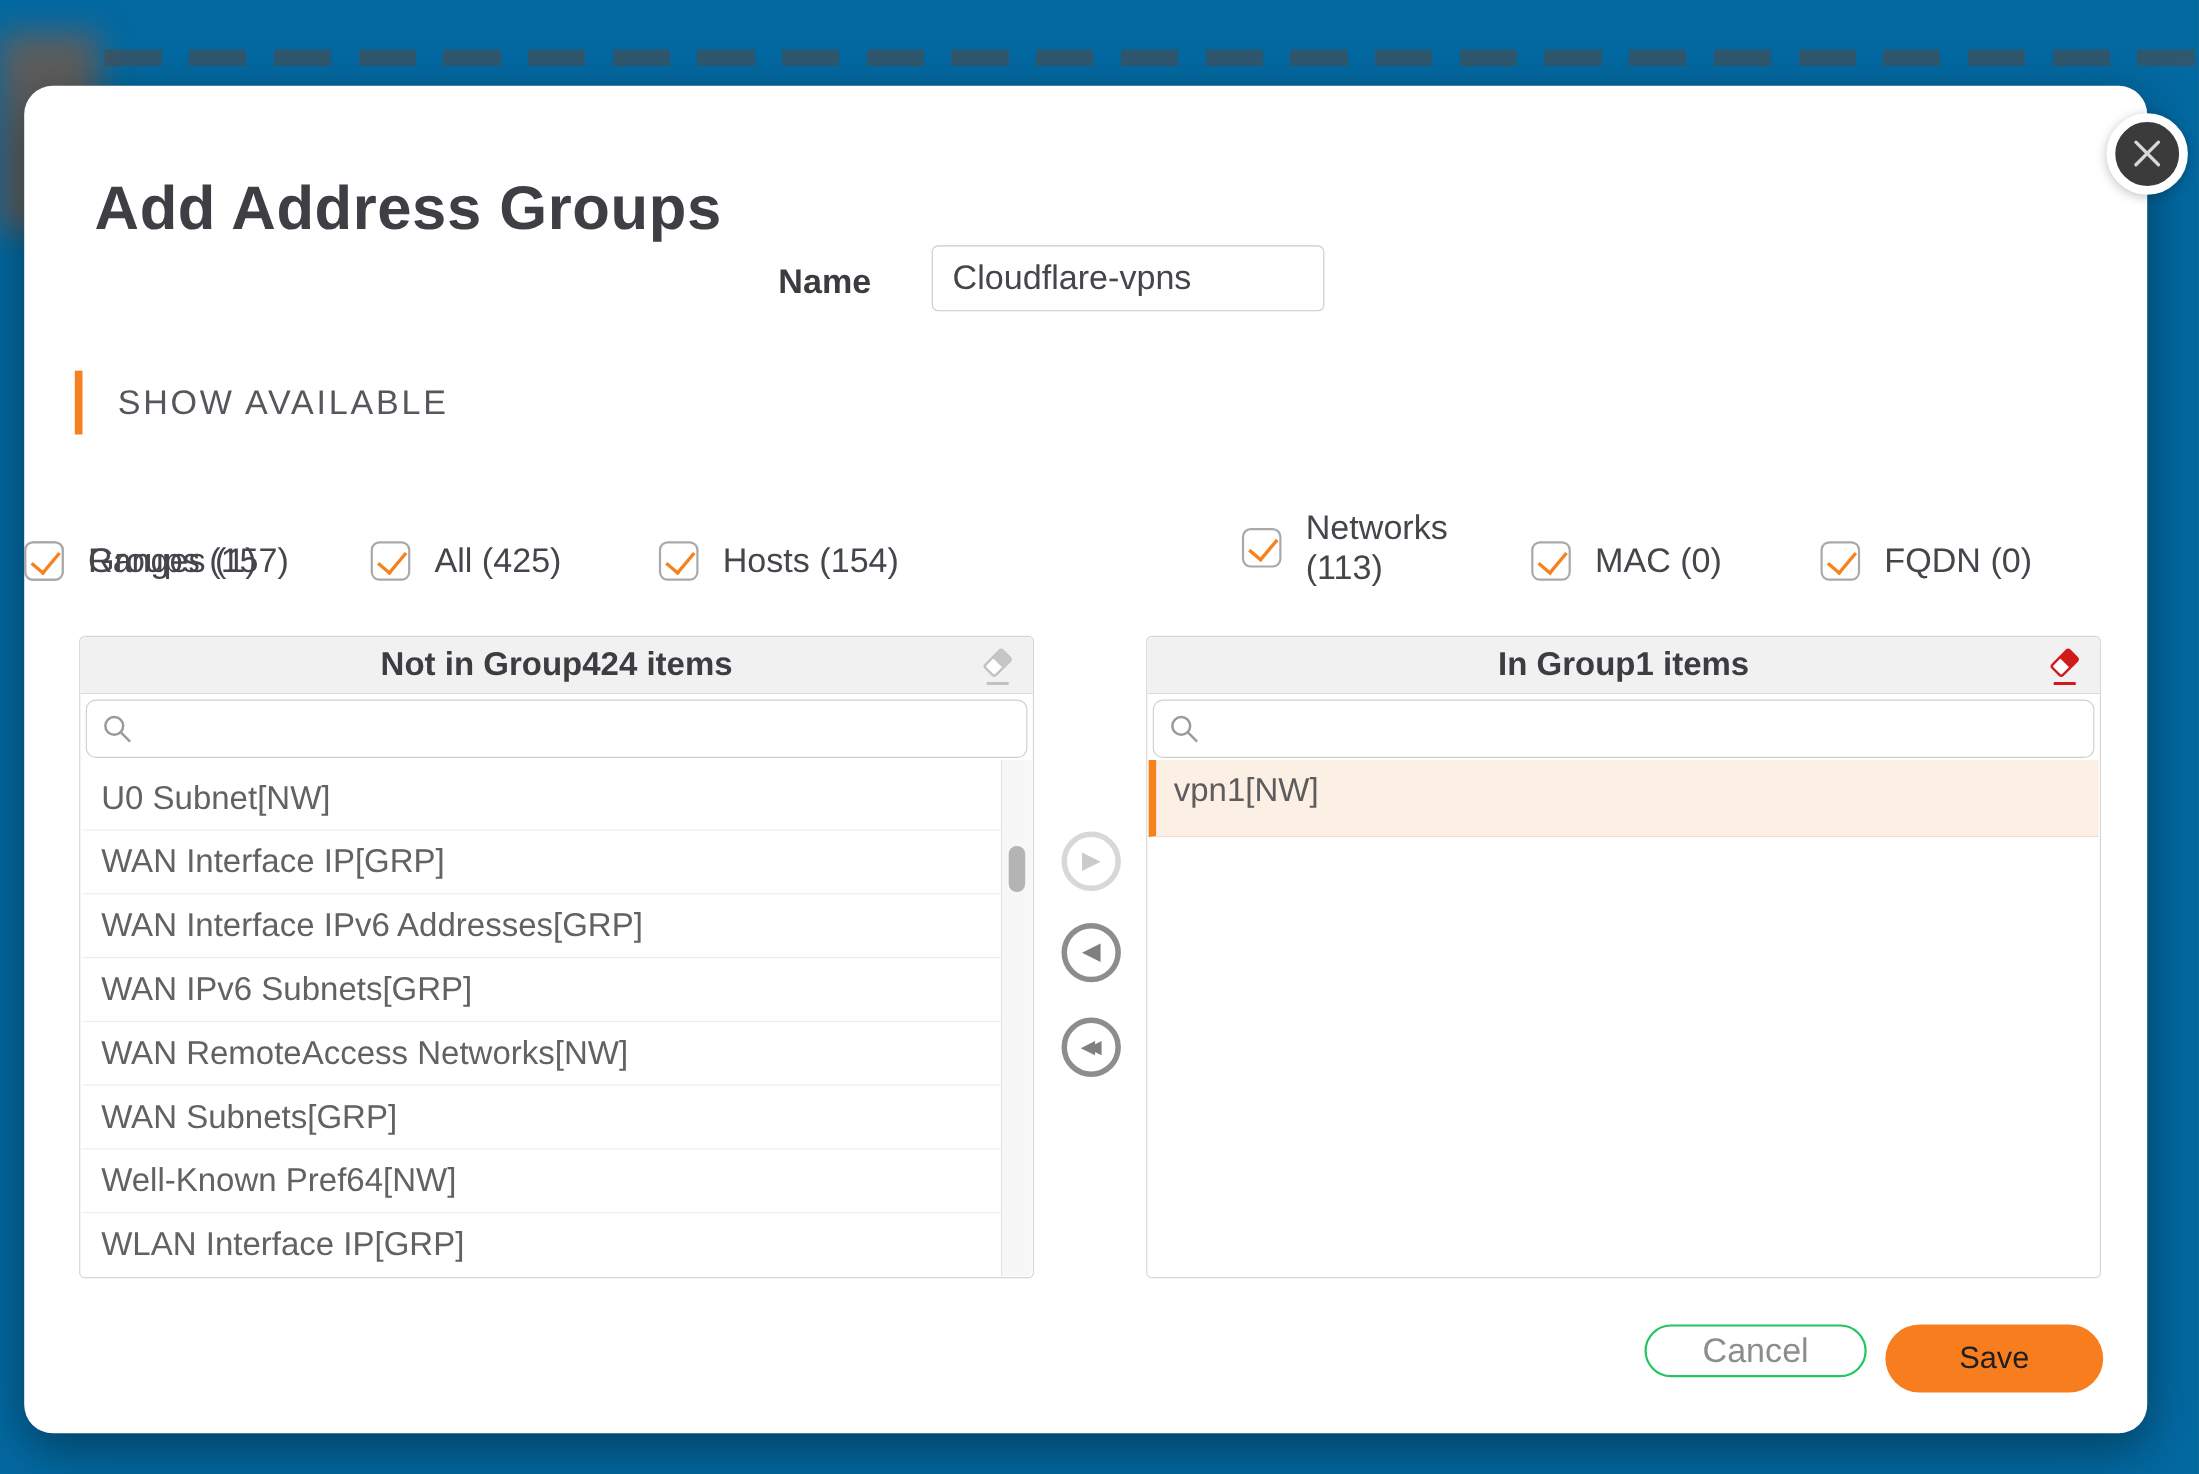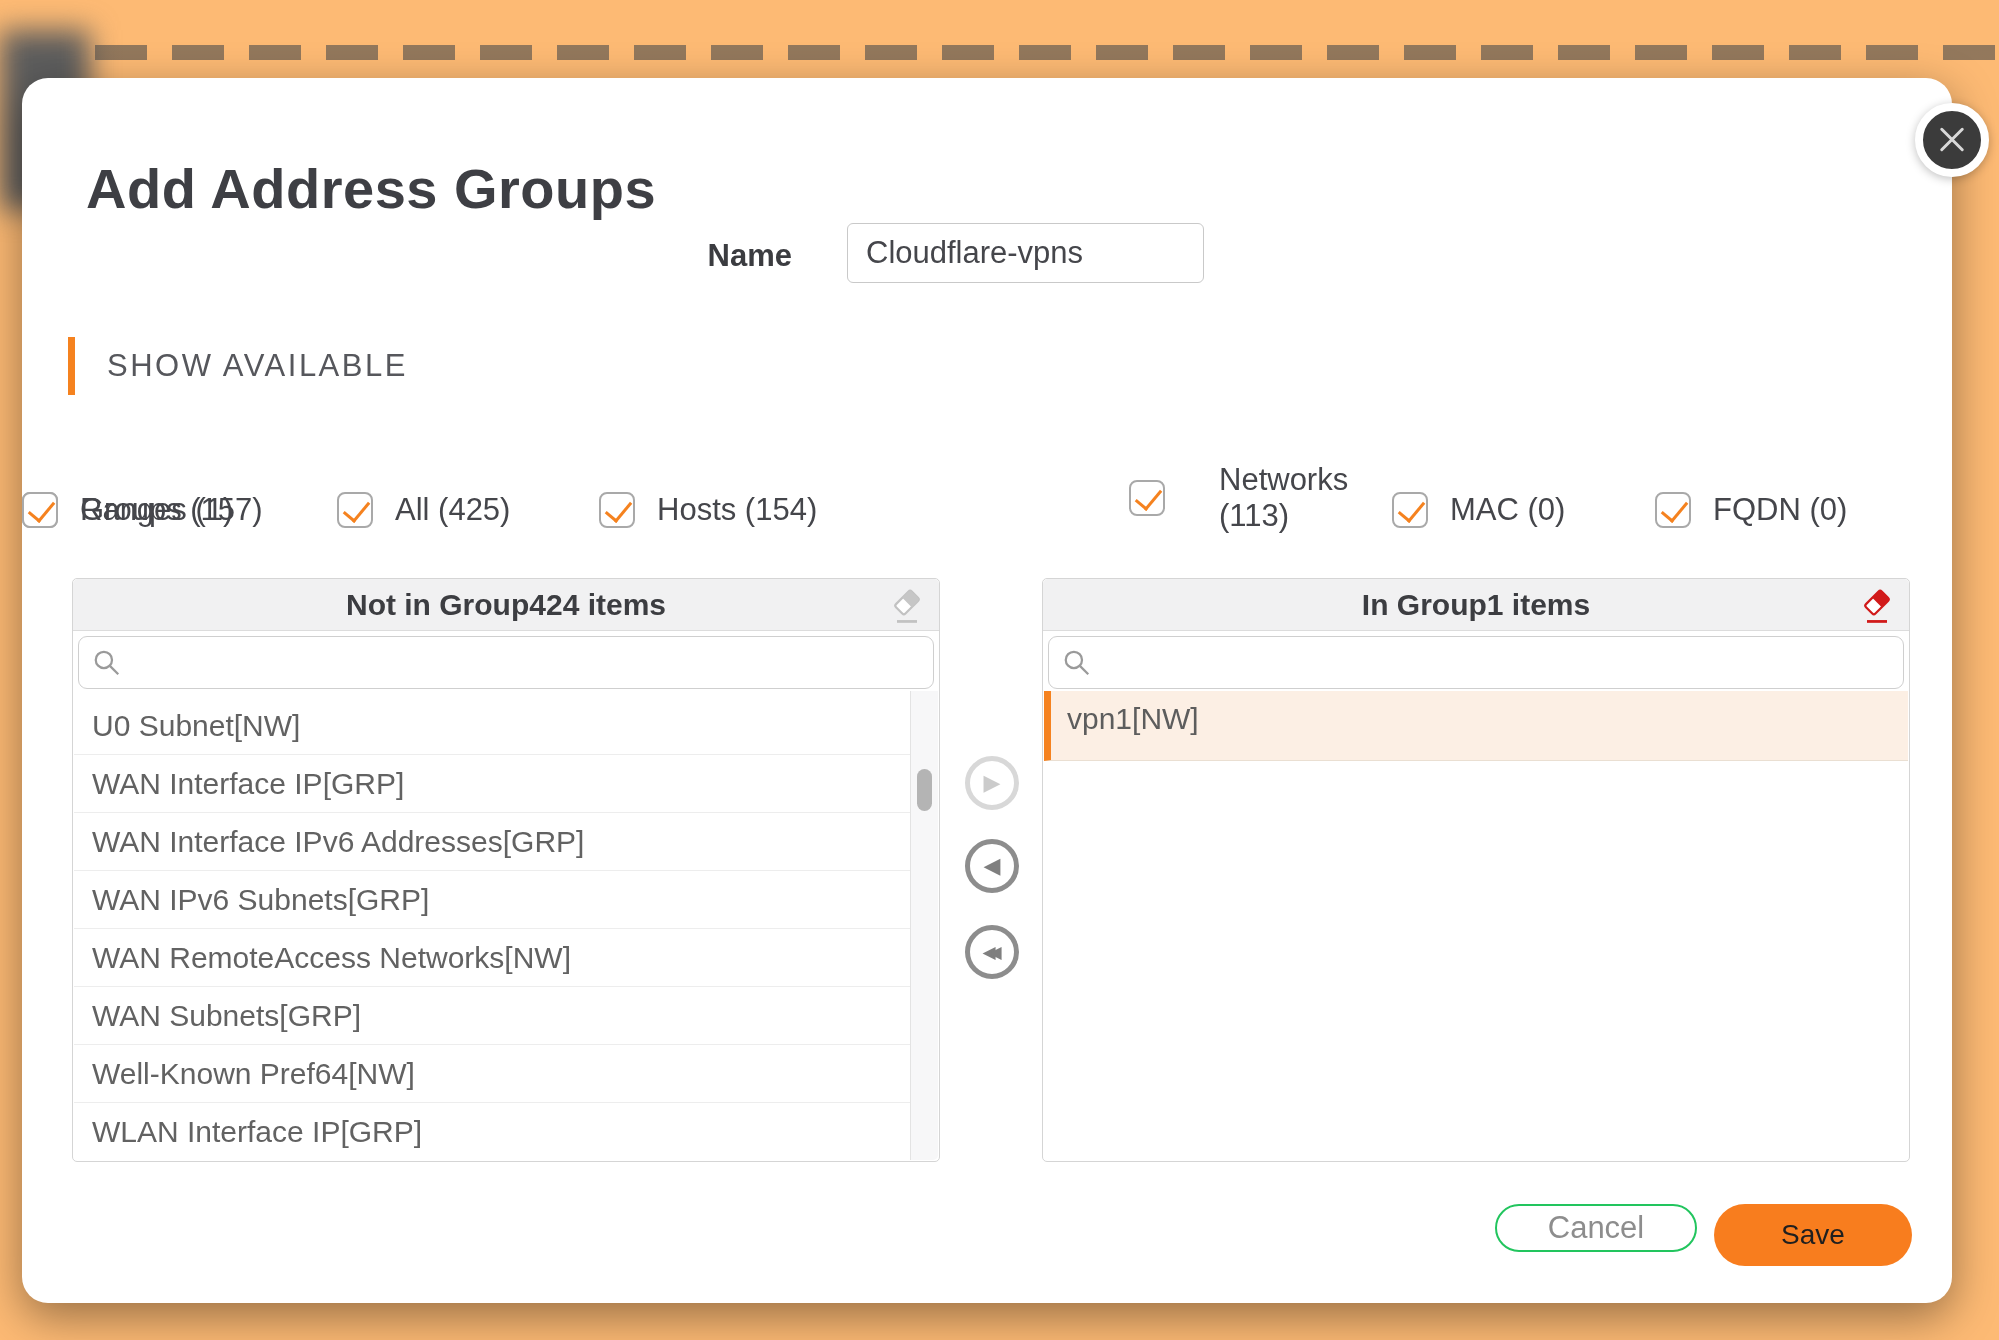--- a/index.html
+++ b/index.html
@@ -1,20 +1,20 @@
 <!DOCTYPE html>
 <html><head>
 <meta charset="utf-8">
 <style>
   * { margin:0; padding:0; box-sizing:border-box; }
   html,body { width:1999px; height:1340px; overflow:hidden; }
   body { font-family:"Liberation Sans", sans-serif; background:#6b6b6b; position:relative; }
 
   
-  .overlay { position:absolute; inset:0; background:#fdba74; }
+  .overlay { position:absolute; inset:0; background:#0369a1; }
   .bg-dashes { position:absolute; top:45px; left:95px; right:0; height:15px;
     background:repeating-linear-gradient(90deg,#4c4c4c 0 52px, rgba(0,0,0,0) 52px 77px); opacity:.6; }
   .bg-blob { position:absolute; top:30px; left:0; width:90px; height:180px; background:#5d5d5d; filter:blur(14px); }
 
   
   .modal { position:absolute; left:22px; top:78px; width:1930px; height:1225px;
     background:#fff; border-radius:26px; box-shadow:0 14px 46px rgba(0,0,0,.4); }
 
   .dialog-title { position:absolute; left:64px; top:78px; font-size:56px; font-weight:600; color:#3e3f44; letter-spacing:.5px; }
 
@@ -37,21 +37,21 @@
   
   .filter { position:absolute; top:402px; height:60px; display:flex; align-items:center; gap:22px; cursor:pointer; }
   .filter:nth-of-type(1){ left:50px; } .filter:nth-of-type(2){ left:315px; }
   .filter:nth-of-type(3){ left:577px; } .filter.networks{ left:845px; top:390px; }
   .filter:nth-of-type(5){ left:1107px; } .filter:nth-of-type(6){ left:1370px; }
   .filter:nth-of-type(7){ left:1633px; }
   .checkbox { width:36px; height:36px; border:2px solid #a9a9a9; border-radius:8px; background:#fff; position:relative; flex:none; }
   .checkbox.checked::after { content:""; position:absolute; left:10px; top:2px; width:12px; height:22px;
     border-right:3px solid #f5821f; border-bottom:3px solid #f5821f; transform:rotate(40deg); }
   .flabel { font-size:31px; color:#45464b; line-height:36px; white-space:nowrap; }
-  .filter.networks .flabel { white-space:normal; width:140px;margin-left:32px; }
+  .filter.networks .flabel { white-space:normal; width:140px; }
 
   
   .panel { position:absolute; top:500px; width:868px; height:584px; background:#fff;
     border:1px solid #d5d5d5; border-radius:5px; }
   .panel.left  { left:50px; }
   .panel.right { left:1020px; }
   .panel-header { height:52px; background:#f1f1f2; border-bottom:1px solid #dcdcdc; border-radius:5px 5px 0 0;
     display:flex; align-items:center; justify-content:center; position:relative; }
   .ph-title, .ph-count { font-size:30px; font-weight:bold; color:#3c3d41; }
   .eraser-btn { position:absolute; right:14px; top:8px; width:36px; height:40px; background:none; border:none; cursor:pointer; }

